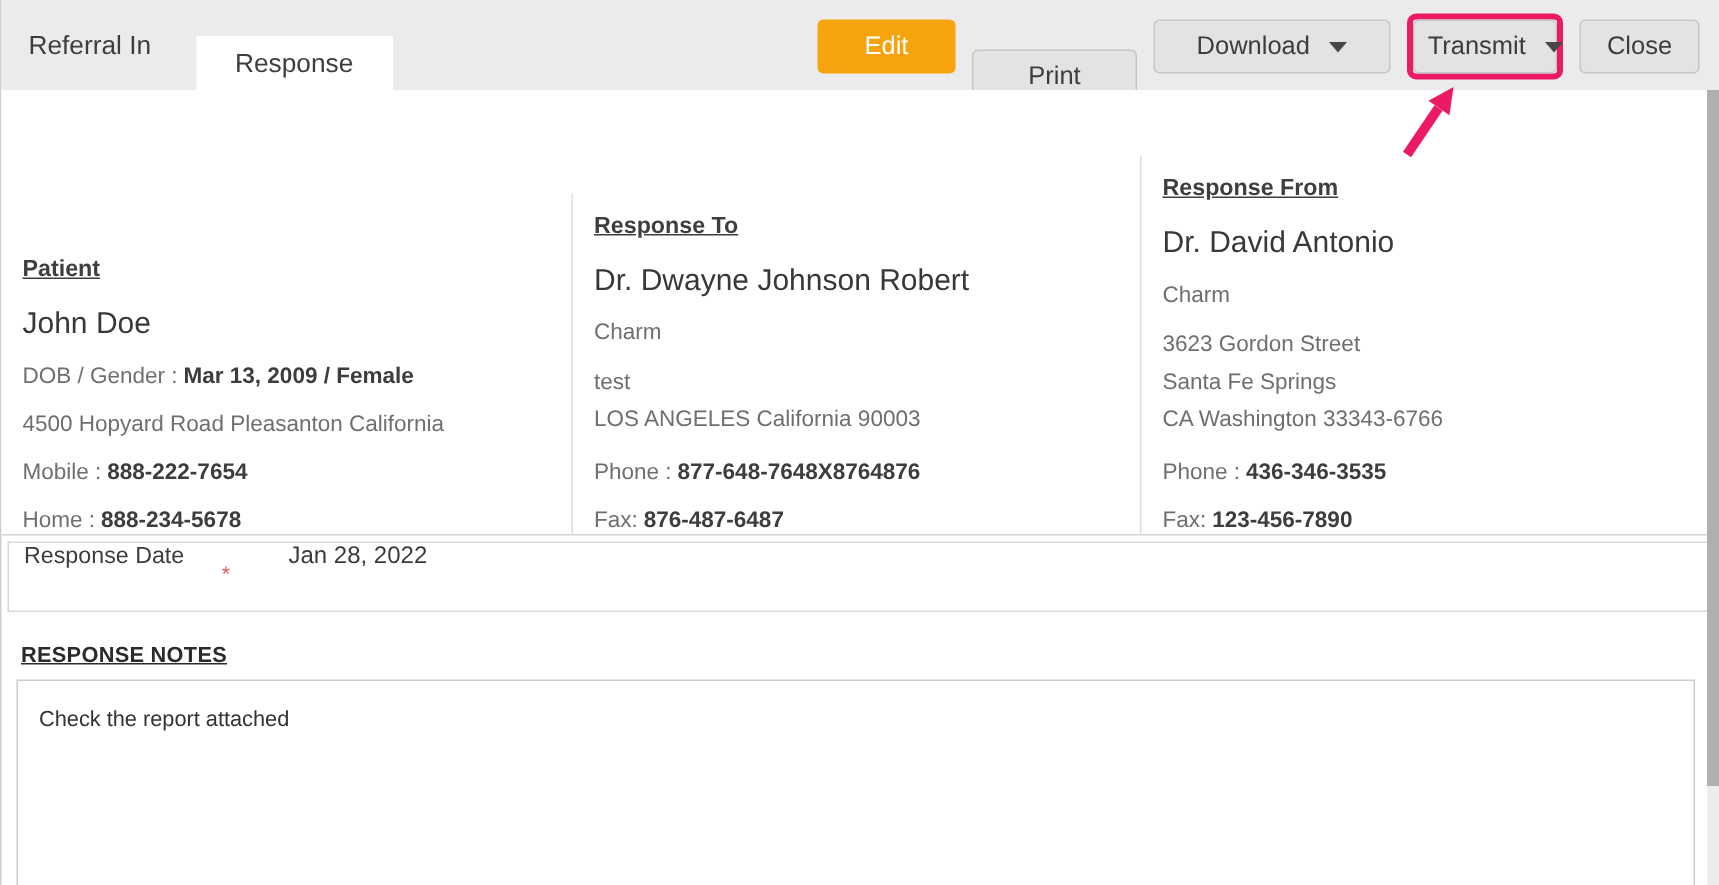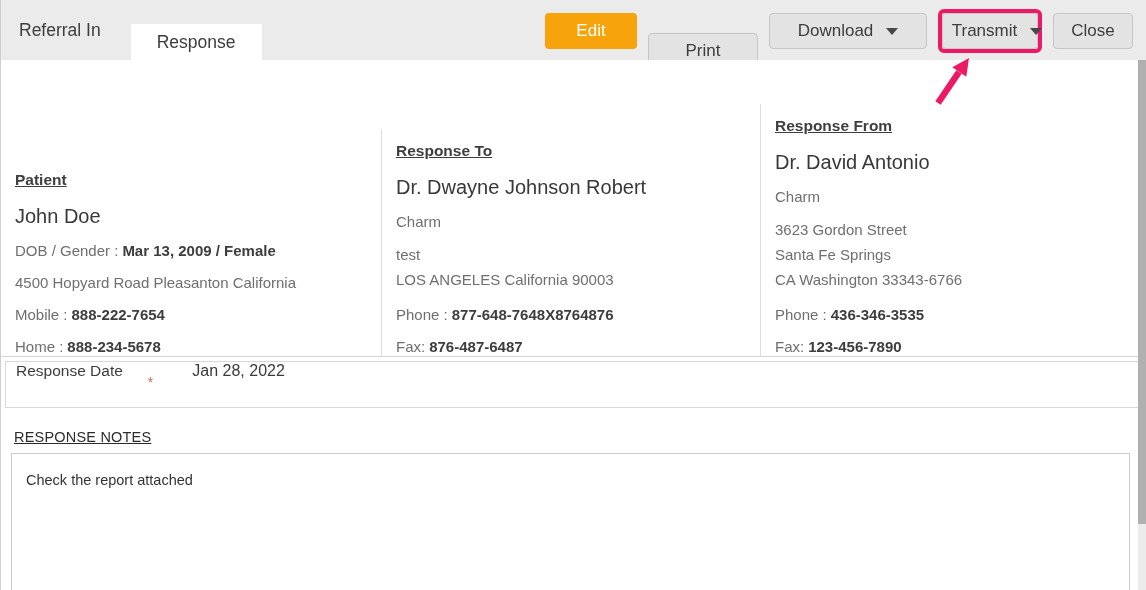--- a/index.html
+++ b/index.html
@@ -55,21 +55,21 @@
   .addr-block{margin-top:11px;font-size:15px;color:#6f6f6f;line-height:25px;}
 
   
   .date-row{position:absolute;top:361px;left:4px;right:0;height:47px;background:#fff;
     border:1px solid #d9d9d9;border-right:none;display:flex;align-items:flex-start;
     padding-left:10px;font-size:15.5px;color:#3d3d3d;gap:23px;}
   .req{color:#e05c5c;font-size:14px;margin-left:2px;align-self:flex-start;margin-top:12px;}
   .date-val{margin-left:16px;font-weight:normal;font-size:16px;color:#3a3a3a;}
 
   
-  .notes-heading{position:absolute;top:429px;left:13px;font-size:14.5px;font-weight:normal;
+  .notes-heading{position:absolute;top:429px;left:13px;font-size:14.5px;font-weight:bold;
     color:#2b2b2b;text-decoration:underline;letter-spacing:.2px;}
   .notes-box{position:absolute;top:453px;left:10px;right:16px;bottom:-2px;background:#fff;
     border:1px solid #ccc;padding:18px 14px;font-size:14.5px;color:#333;}
 
   
   .scrollbar{position:absolute;top:60px;right:0;width:8px;bottom:0;background:#ececec;}
   .scrollbar-thumb{width:100%;height:464px;background:#b0b0b0;}
 </style>
 </head>
 <body>

